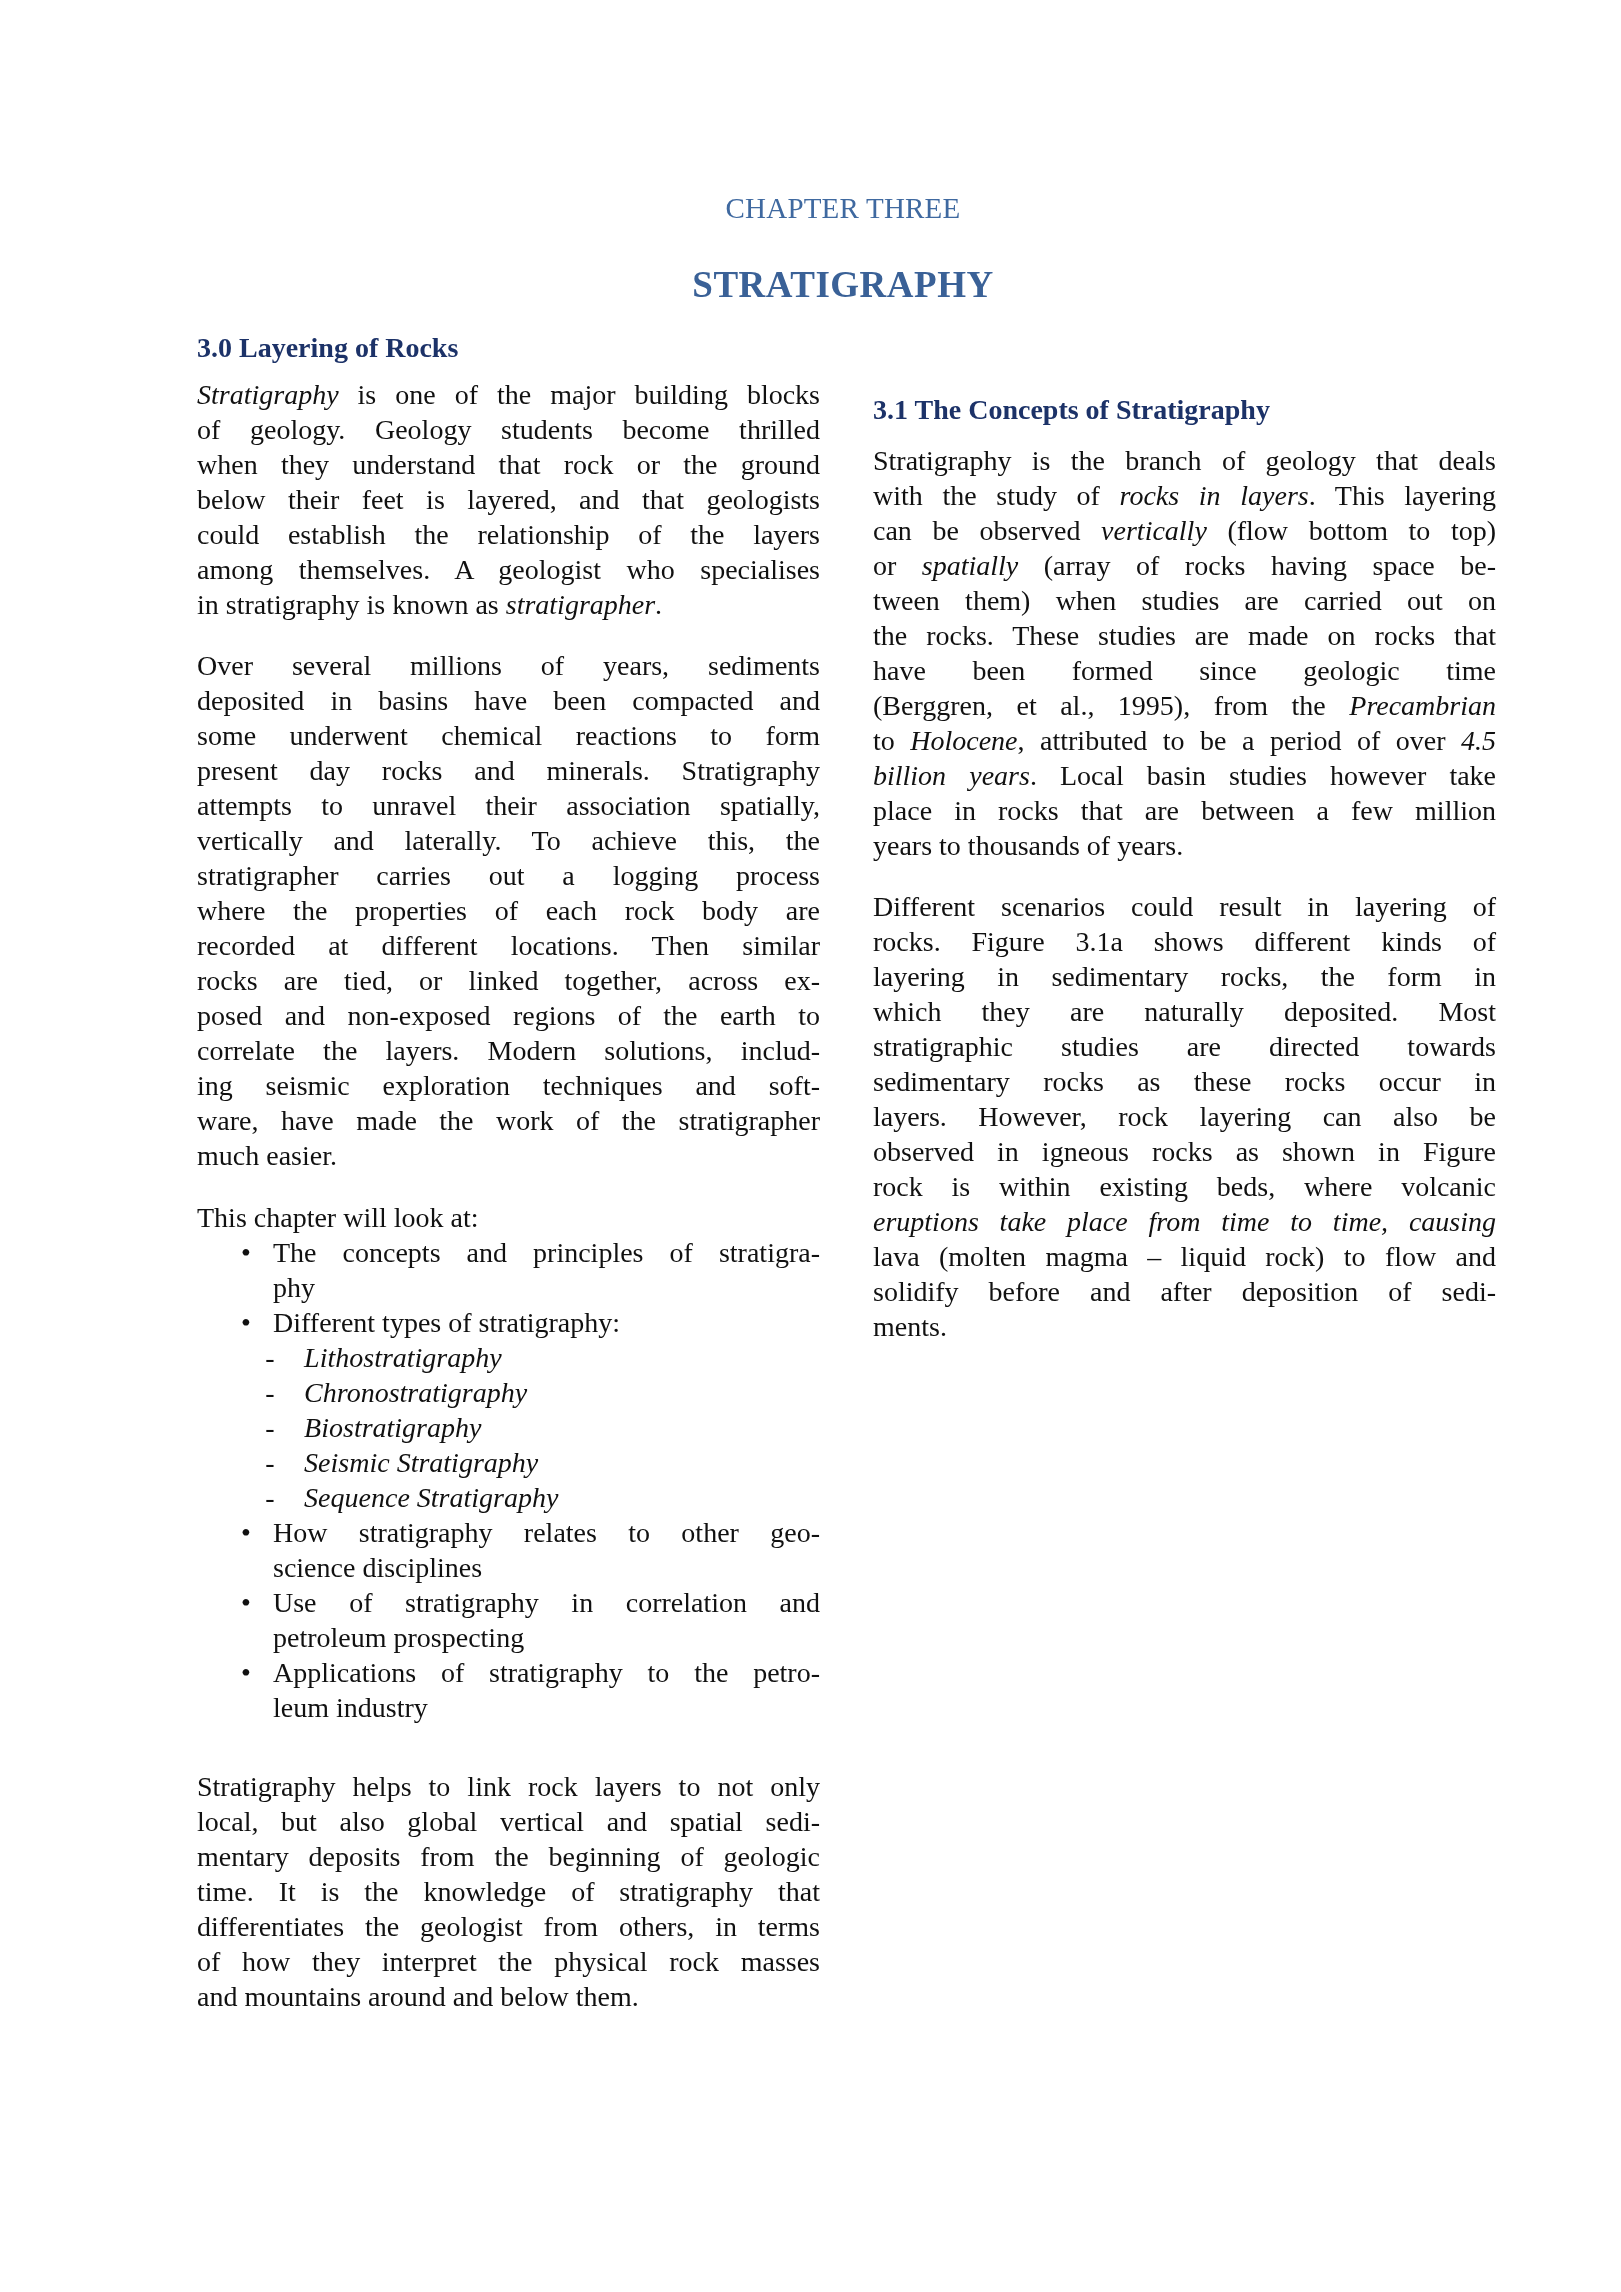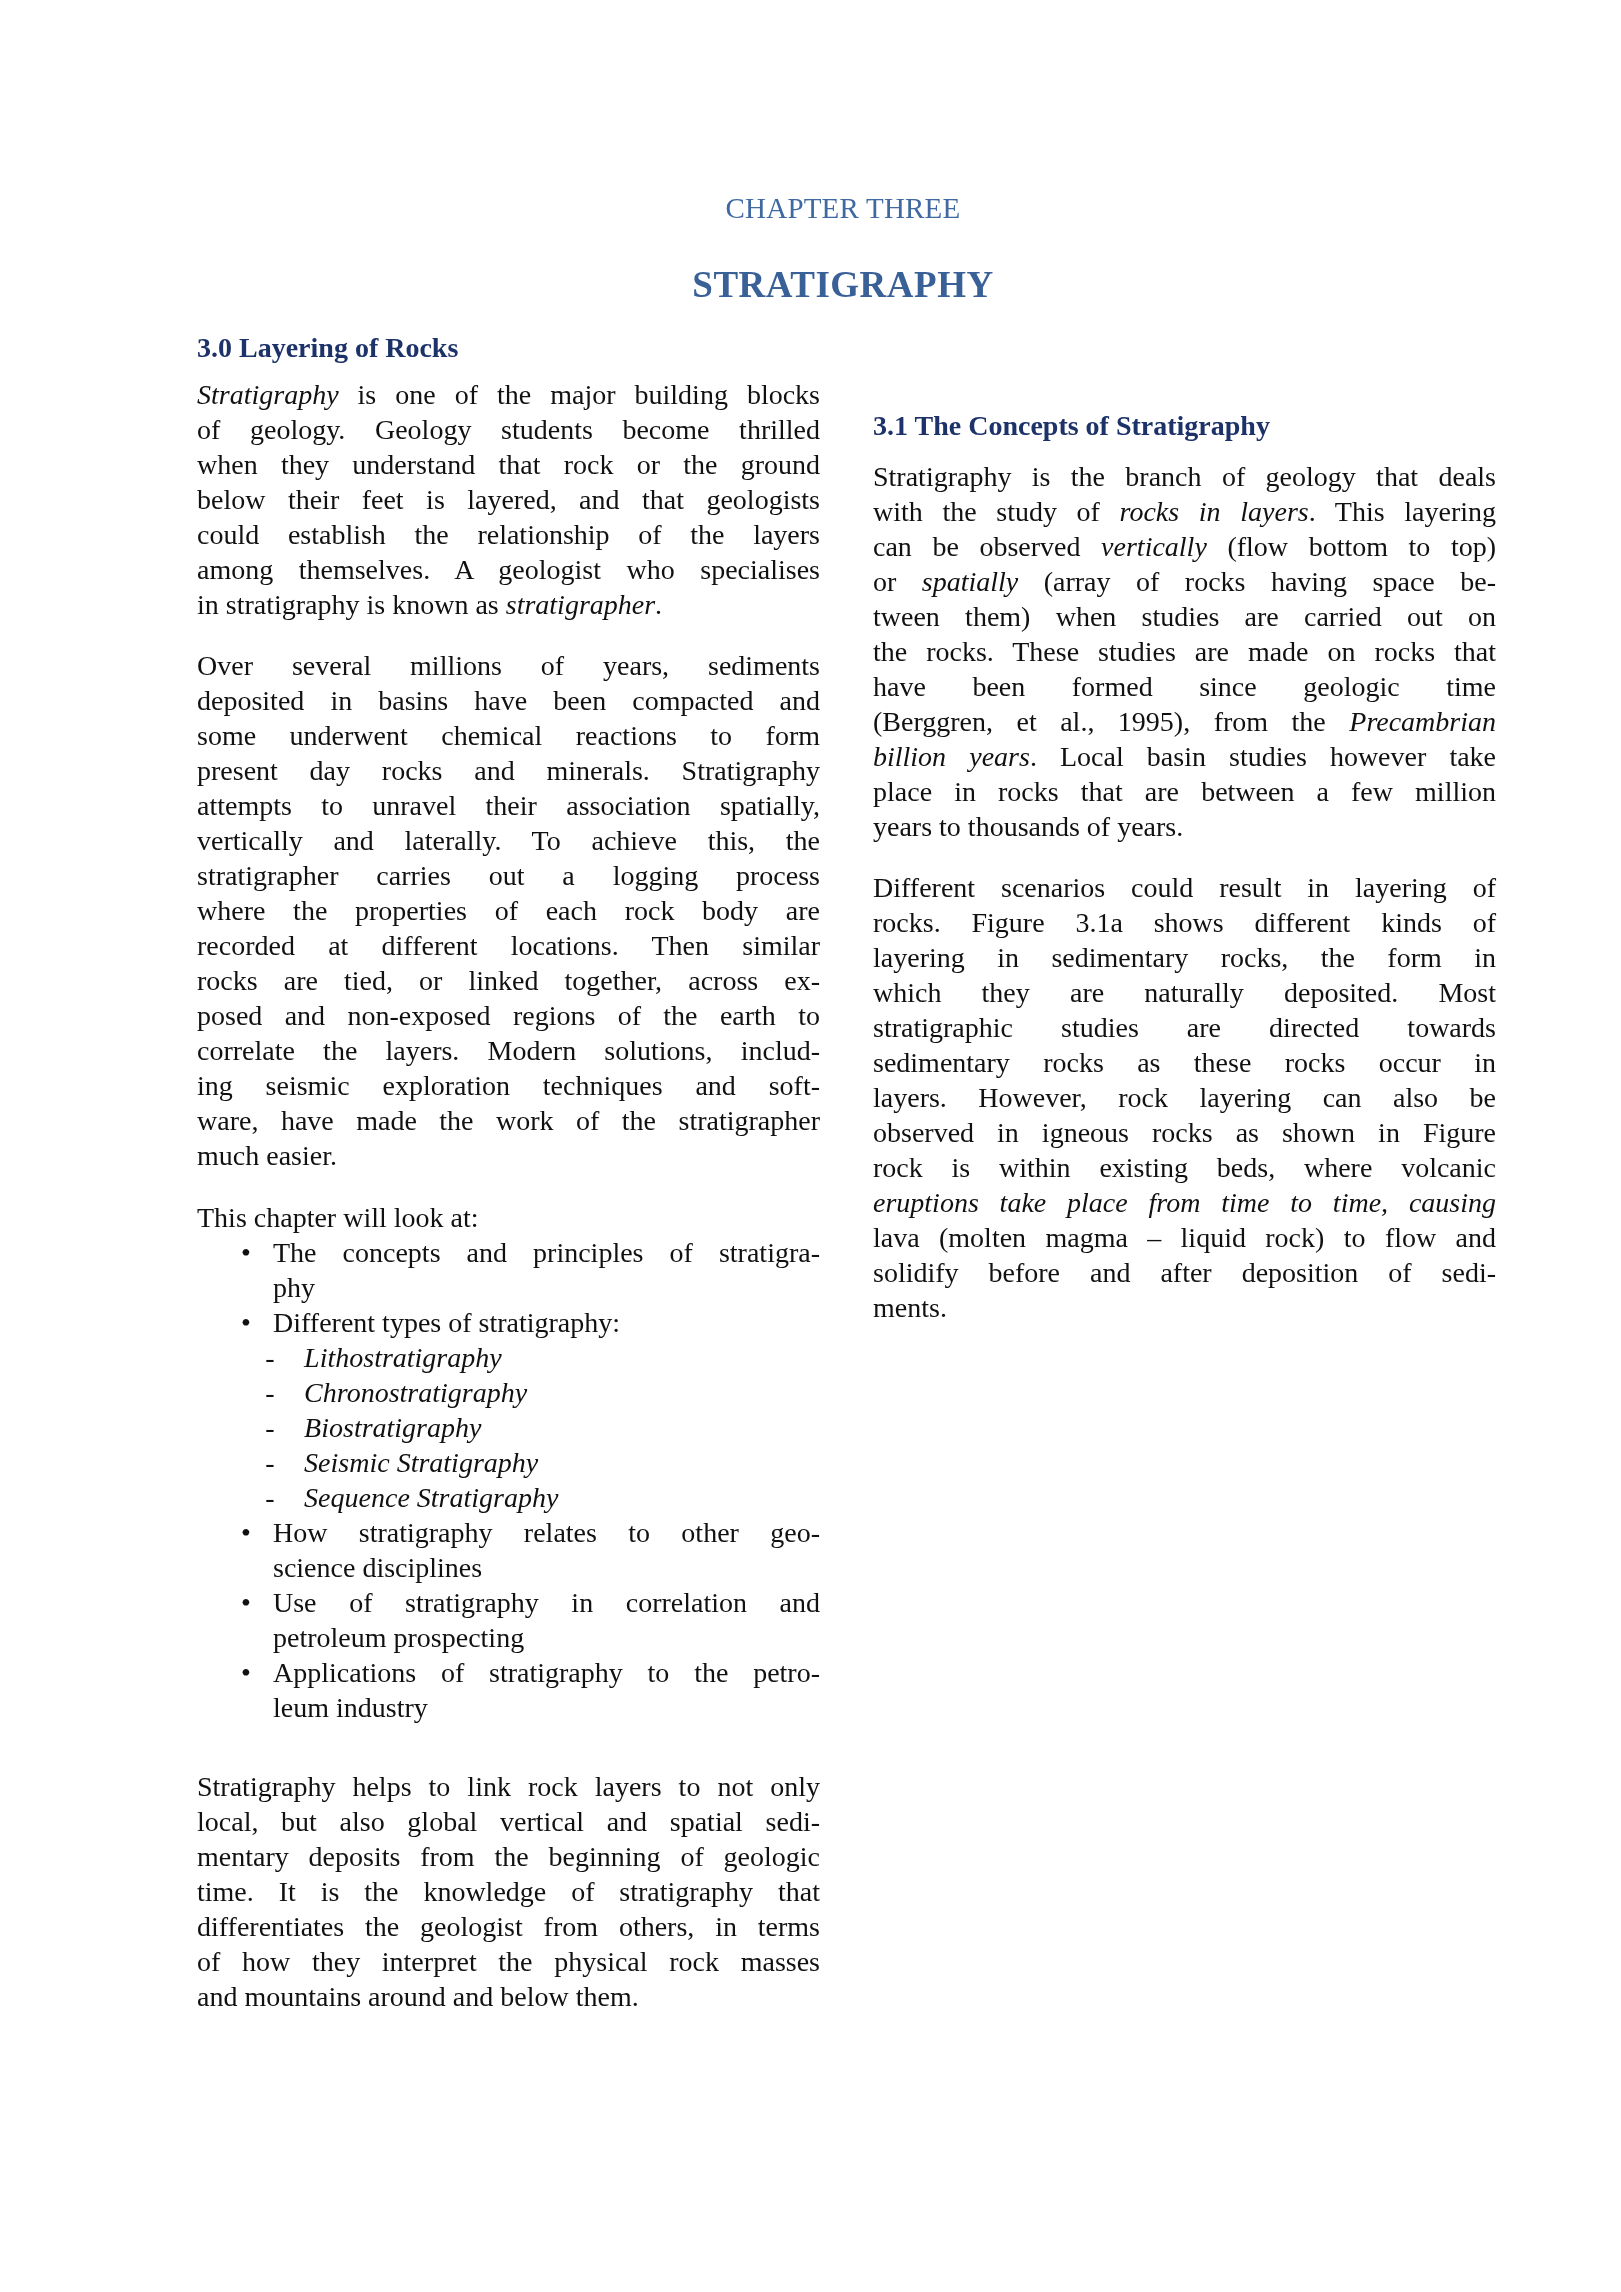--- a/index.html
+++ b/index.html
@@ -4,21 +4,21 @@
   <style>
     html, body { margin: 0; padding: 0; background: #ffffff; }
     body { width: 1621px; height: 2293px; position: relative; overflow: hidden;
            font-family: "Liberation Serif", "DejaVu Serif", serif; color: #111111; }
     .chapter-label { position: absolute; top: 192px; left: 0; width: 1686px; text-align: center;
            font-size: 29px; color: #3f69a0; letter-spacing: 0.2px; }
     .chapter-title { position: absolute; top: 263px; left: 0; width: 1686px; text-align: center;
            font-size: 37px; font-weight: bold; color: #3a6197; letter-spacing: 0.5px; }
     .col { position: absolute; width: 623px; }
     .col-left { left: 197px; top: 328px; }
-    .col-right { left: 873px; top: 406px; }
+    .col-right { left: 873px; top: 390px; }
     h2.section-heading { margin: 0; font-size: 28px; font-weight: bold; color: #1c3268;
            line-height: 39px; }
     .col-left h2.section-heading { margin-bottom: 9.8px; }
     .col-right h2.section-heading { margin-bottom: 13.7px; }
     p.para { margin: 0 0 26.5px 0; font-size: 28px; line-height: 35px; }
     .line { display: block; text-align: justify; text-align-last: justify; white-space: nowrap;
             height: 35px; }
     .line.last { text-align-last: left; }
     .line > span { }
     em, i { font-style: italic; }
@@ -120,20 +120,21 @@
     <h2 class="section-heading">3.1 The Concepts of Stratigraphy</h2>
     <p class="para" id="right-para1">
         <span class="line" style="display: block;"><span>Stratigraphy is the branch of geology that deals</span></span>
         <span class="line" style="display: block;"><span>with the study of </span><em>rocks in layers</em><span>. This layering</span></span>
         <span class="line" style="display: block;"><span>can be observed </span><em>vertically</em><span> (flow bottom to top)</span></span>
         <span class="line" style="display: block;"><span>or </span><em>spatially</em><span> (array of rocks having space be-</span></span>
         <span class="line" style="display: block;"><span>tween them) when studies are carried out on</span></span>
         <span class="line" style="display: block;"><span>the rocks. These studies are made on rocks that</span></span>
         <span class="line" style="display: block;"><span>have been formed since geologic time</span></span>
         <span class="line" style="display: block;"><span>(Berggren, et al., 1995), from the </span><em>Precambrian</em><span></span></span>
+        <span class="line" style="display: block;"><span>to </span><em>Holocene</em><span>, attributed to be a period of over </span><em>4.5</em></span>
         <span class="line" style="display: block;"><em>billion years</em><span>. Local basin studies however take</span></span>
         <span class="line" style="display: block;"><span>place in rocks that are between a few million</span></span>
         <span class="line last" style="display: block;"><span>years to thousands of years.</span></span>
       </p>
     <p class="para" id="right-para2">
         <span class="line" style="display: block;">Different scenarios could result in layering of</span>
         <span class="line" style="display: block;">rocks. Figure 3.1a shows different kinds of</span>
         <span class="line" style="display: block;">layering in sedimentary rocks, the form in</span>
         <span class="line" style="display: block;">which they are naturally deposited. Most</span>
         <span class="line" style="display: block;">stratigraphic studies are directed towards</span>

